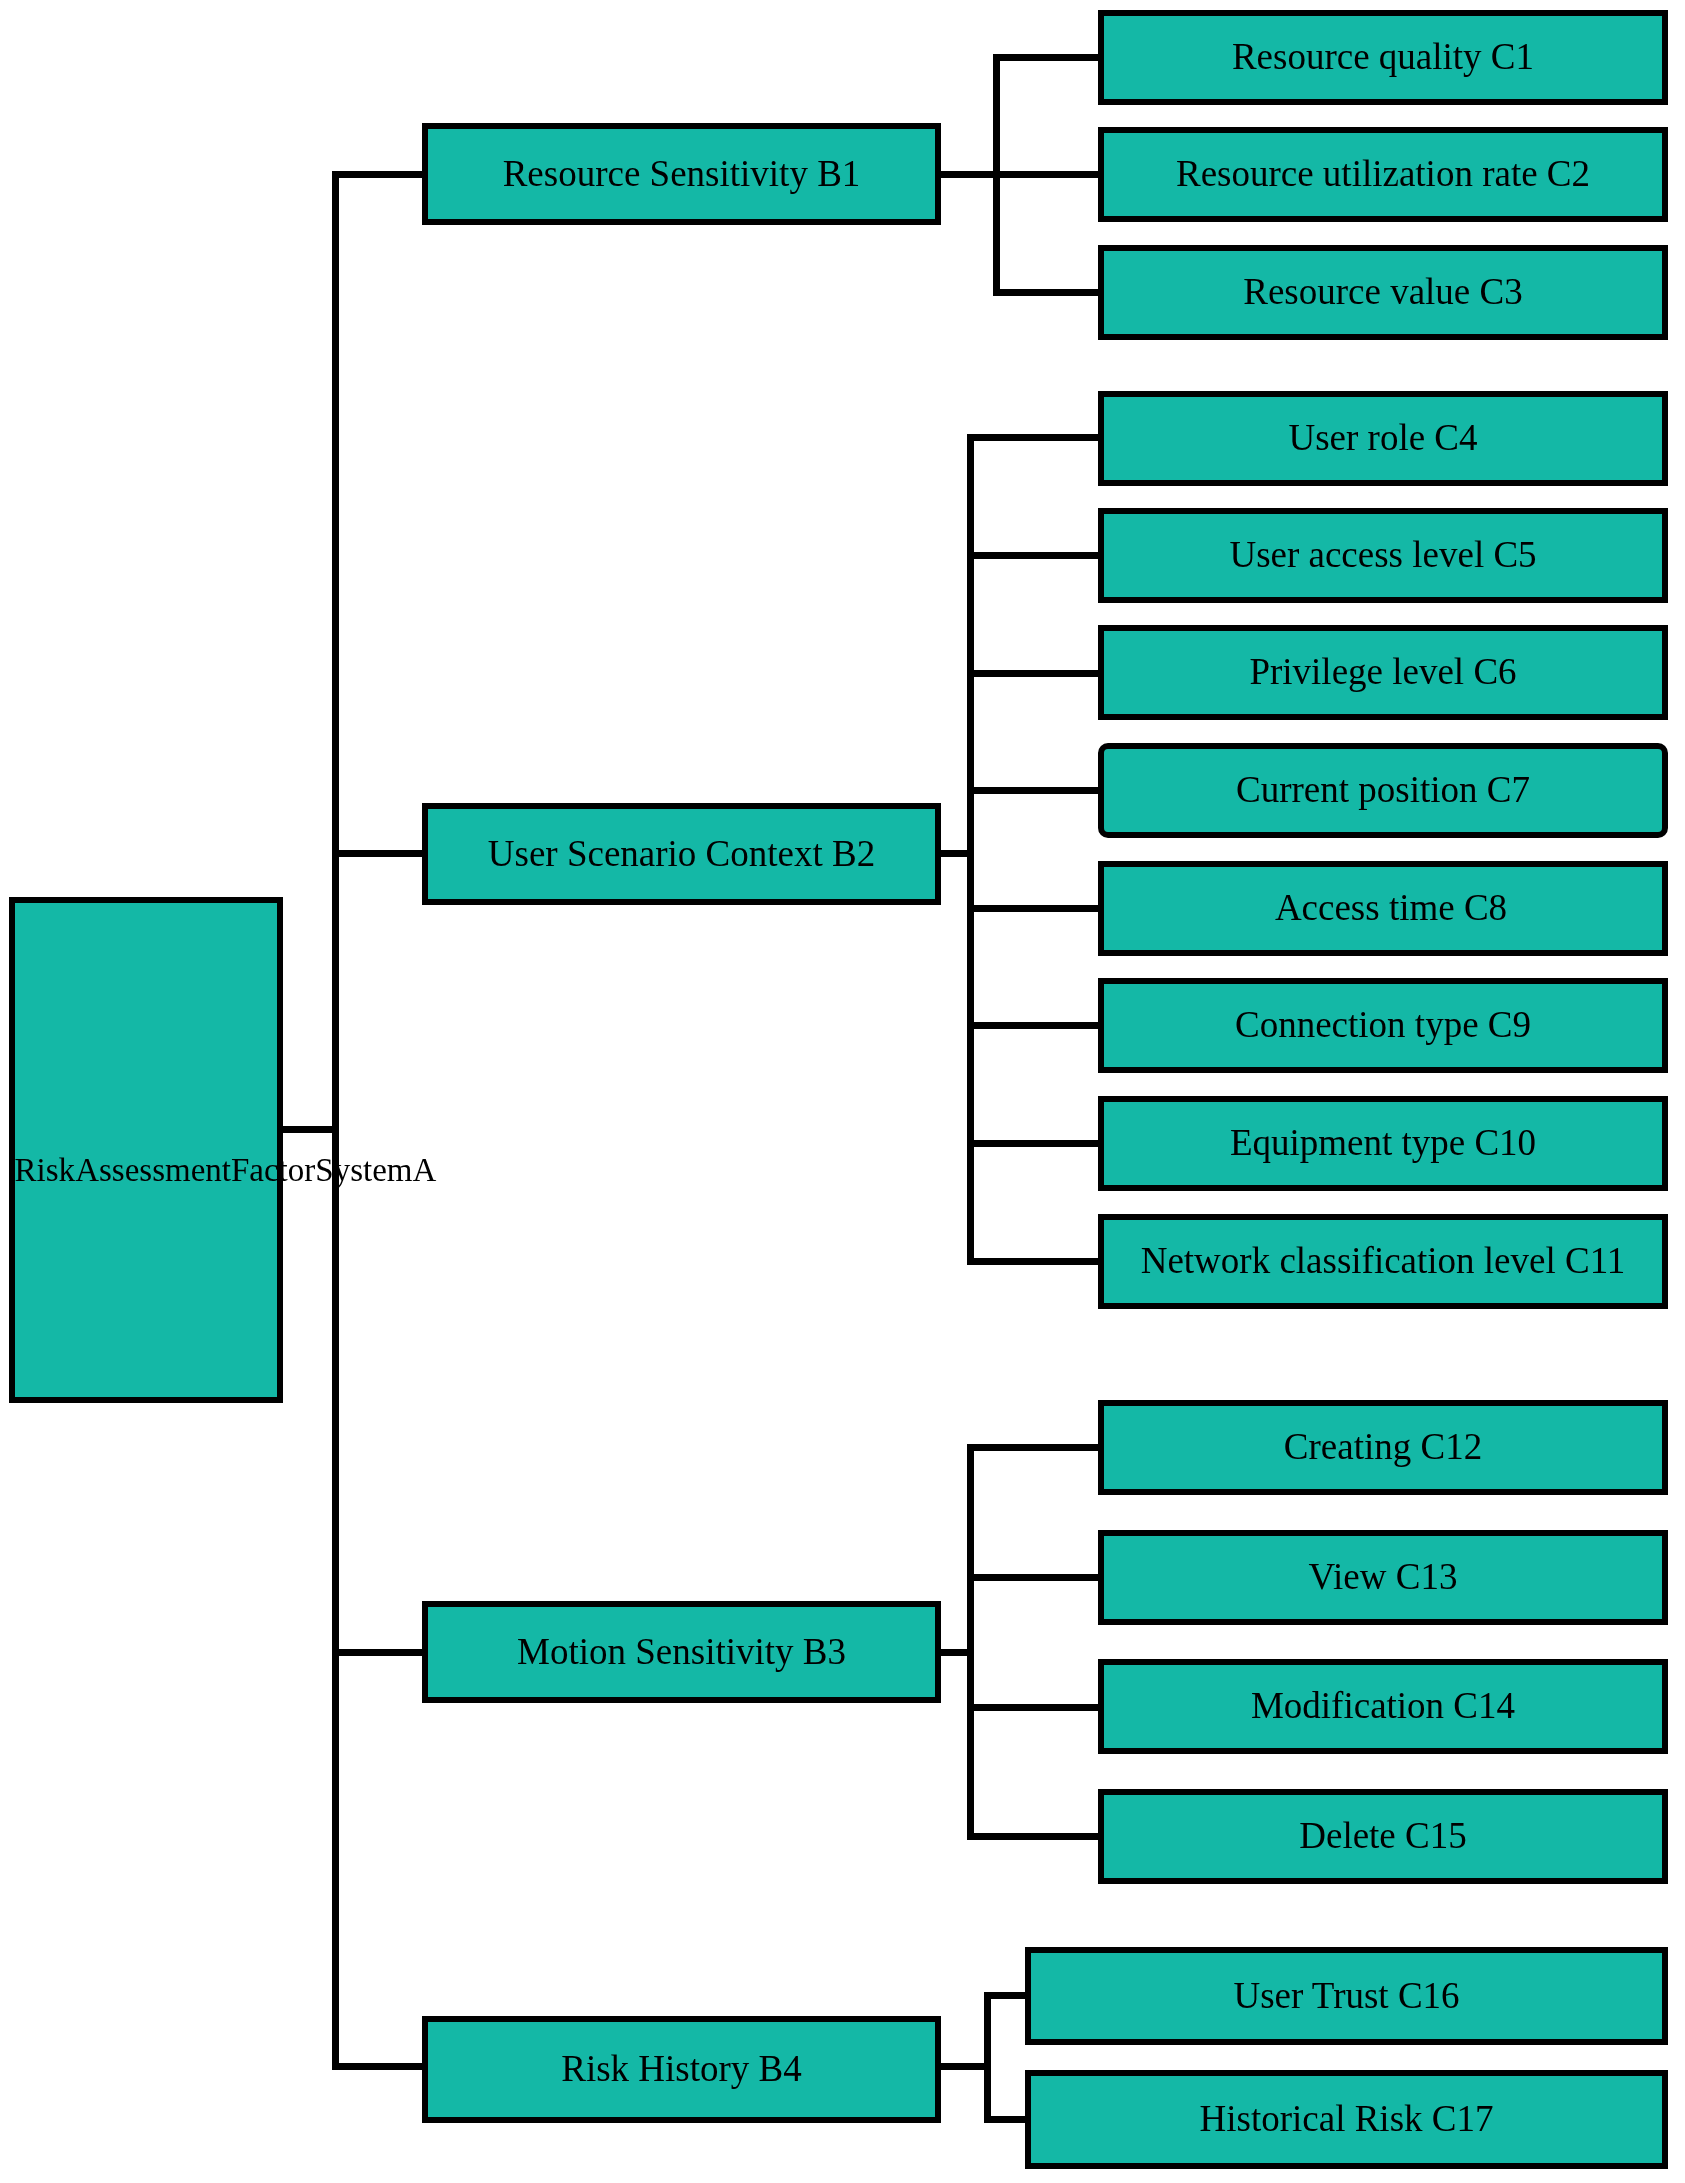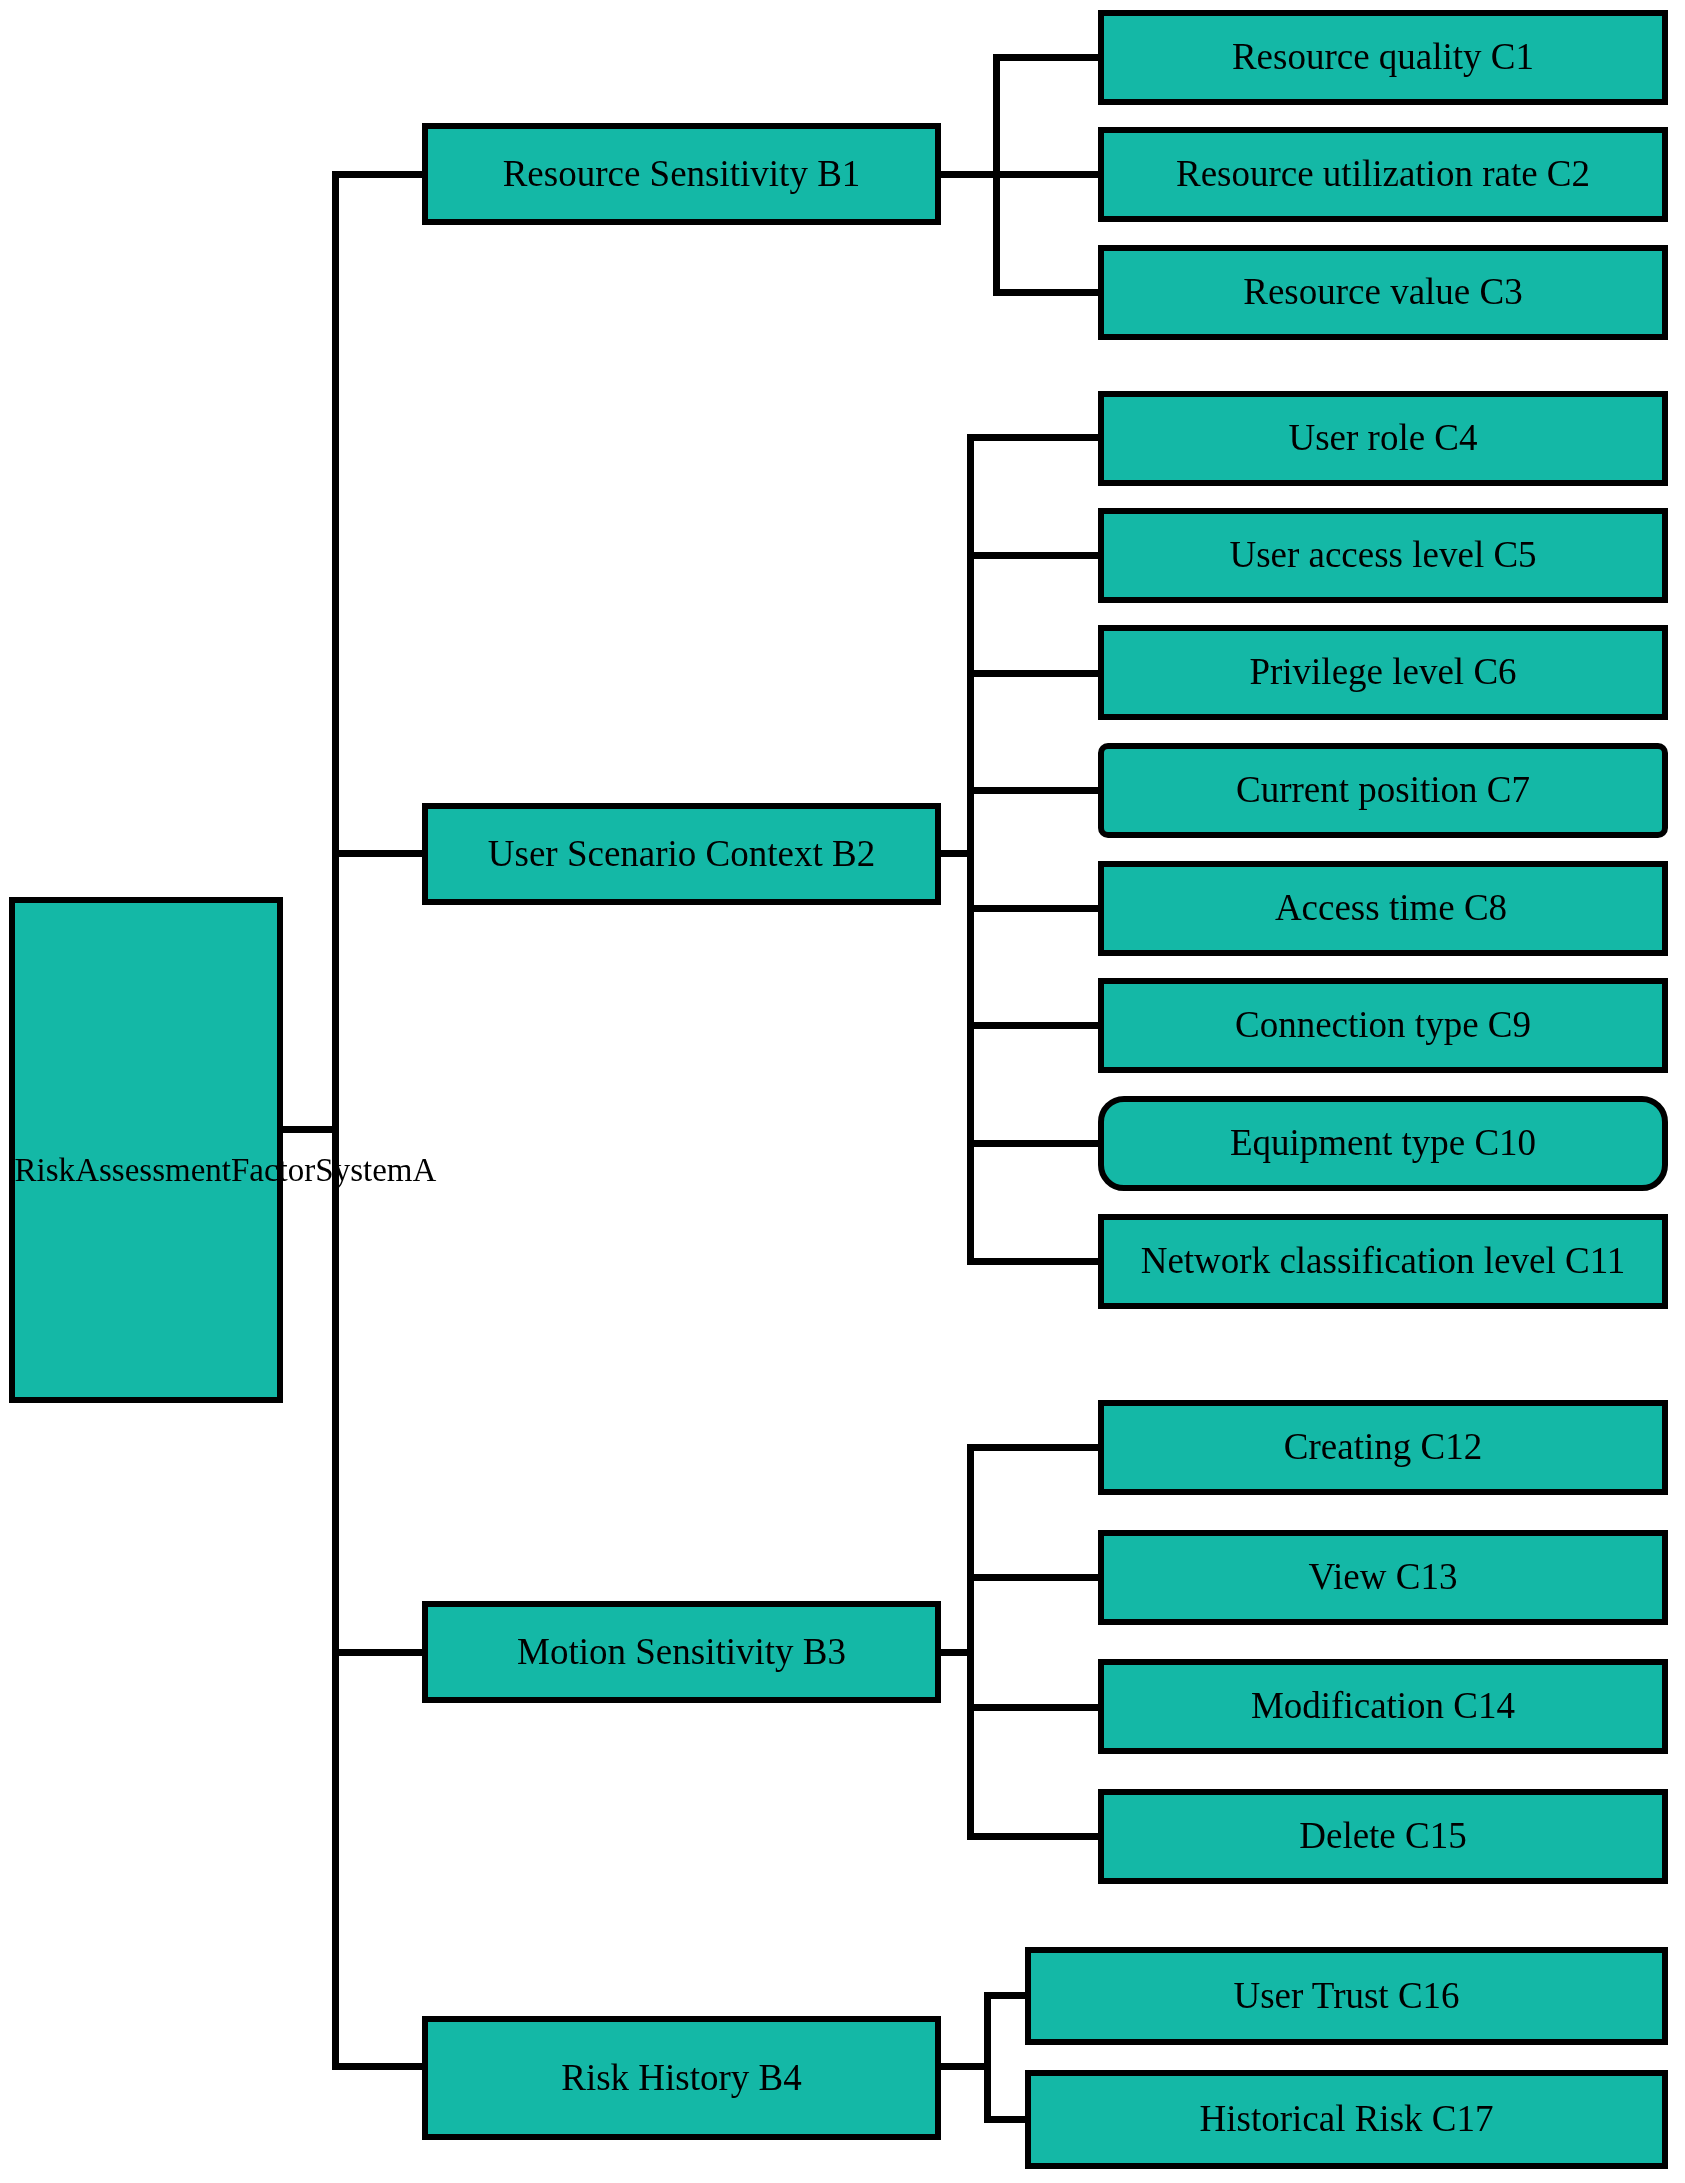--- a/index.html
+++ b/index.html
@@ -98,21 +98,21 @@
 
   <div class="node" style="left:422px; top:123px; width:519px; height:102px;align-items:center;">
     <span class="label">Resource Sensitivity B1</span>
   </div>
   <div class="node" style="left:422px; top:803px; width:519px; height:102px;">
     <span class="label">User Scenario Context B2</span>
   </div>
   <div class="node" style="left:422px; top:1601px; width:519px; height:102px;">
     <span class="label">Motion Sensitivity B3</span>
   </div>
-  <div class="node" style="left:422px; top:2016px; width:519px; height:124px;">
+  <div class="node" style="left:422px; top:2016px; width:519px; height:107px;">
     <span class="label">Risk History B4</span>
   </div>
 
   <div class="node" style="left:1098px; top:9.8px; width:570px; height:95px;">
     <span class="label">Resource quality C1</span>
   </div>
   <div class="node" style="left:1098px; top:127px; width:570px; height:95px;">
     <span class="label">Resource utilization rate C2</span>
   </div>
   <div class="node" style="left:1098px; top:245px; width:570px; height:95px;">
@@ -130,21 +130,21 @@
   </div>
   <div class="node" style="left:1098px; top:743px; width:570px; height:95px;border-radius:10px;">
     <span class="label">Current position C7</span>
   </div>
   <div class="node" style="left:1098px; top:861px; width:570px; height:95px;padding-left:16px;">
     <span class="label">Access time C8</span>
   </div>
   <div class="node" style="left:1098px; top:978px; width:570px; height:95px;">
     <span class="label">Connection type C9</span>
   </div>
-  <div class="node" style="left:1098px; top:1096px; width:570px; height:95px;border-radius:26px;">
+  <div class="node" style="left:1098px; top:1096px; width:570px; height:95px;">
     <span class="label">Equipment type C10</span>
   </div>
   <div class="node" style="left:1098px; top:1214px; width:570px; height:95px;">
     <span class="label">Network classification level C11</span>
   </div>
 
   <div class="node" style="left:1098px; top:1400px; width:570px; height:95px;">
     <span class="label">Creating C12</span>
   </div>
   <div class="node" style="left:1098px; top:1530px; width:570px; height:95px;">

